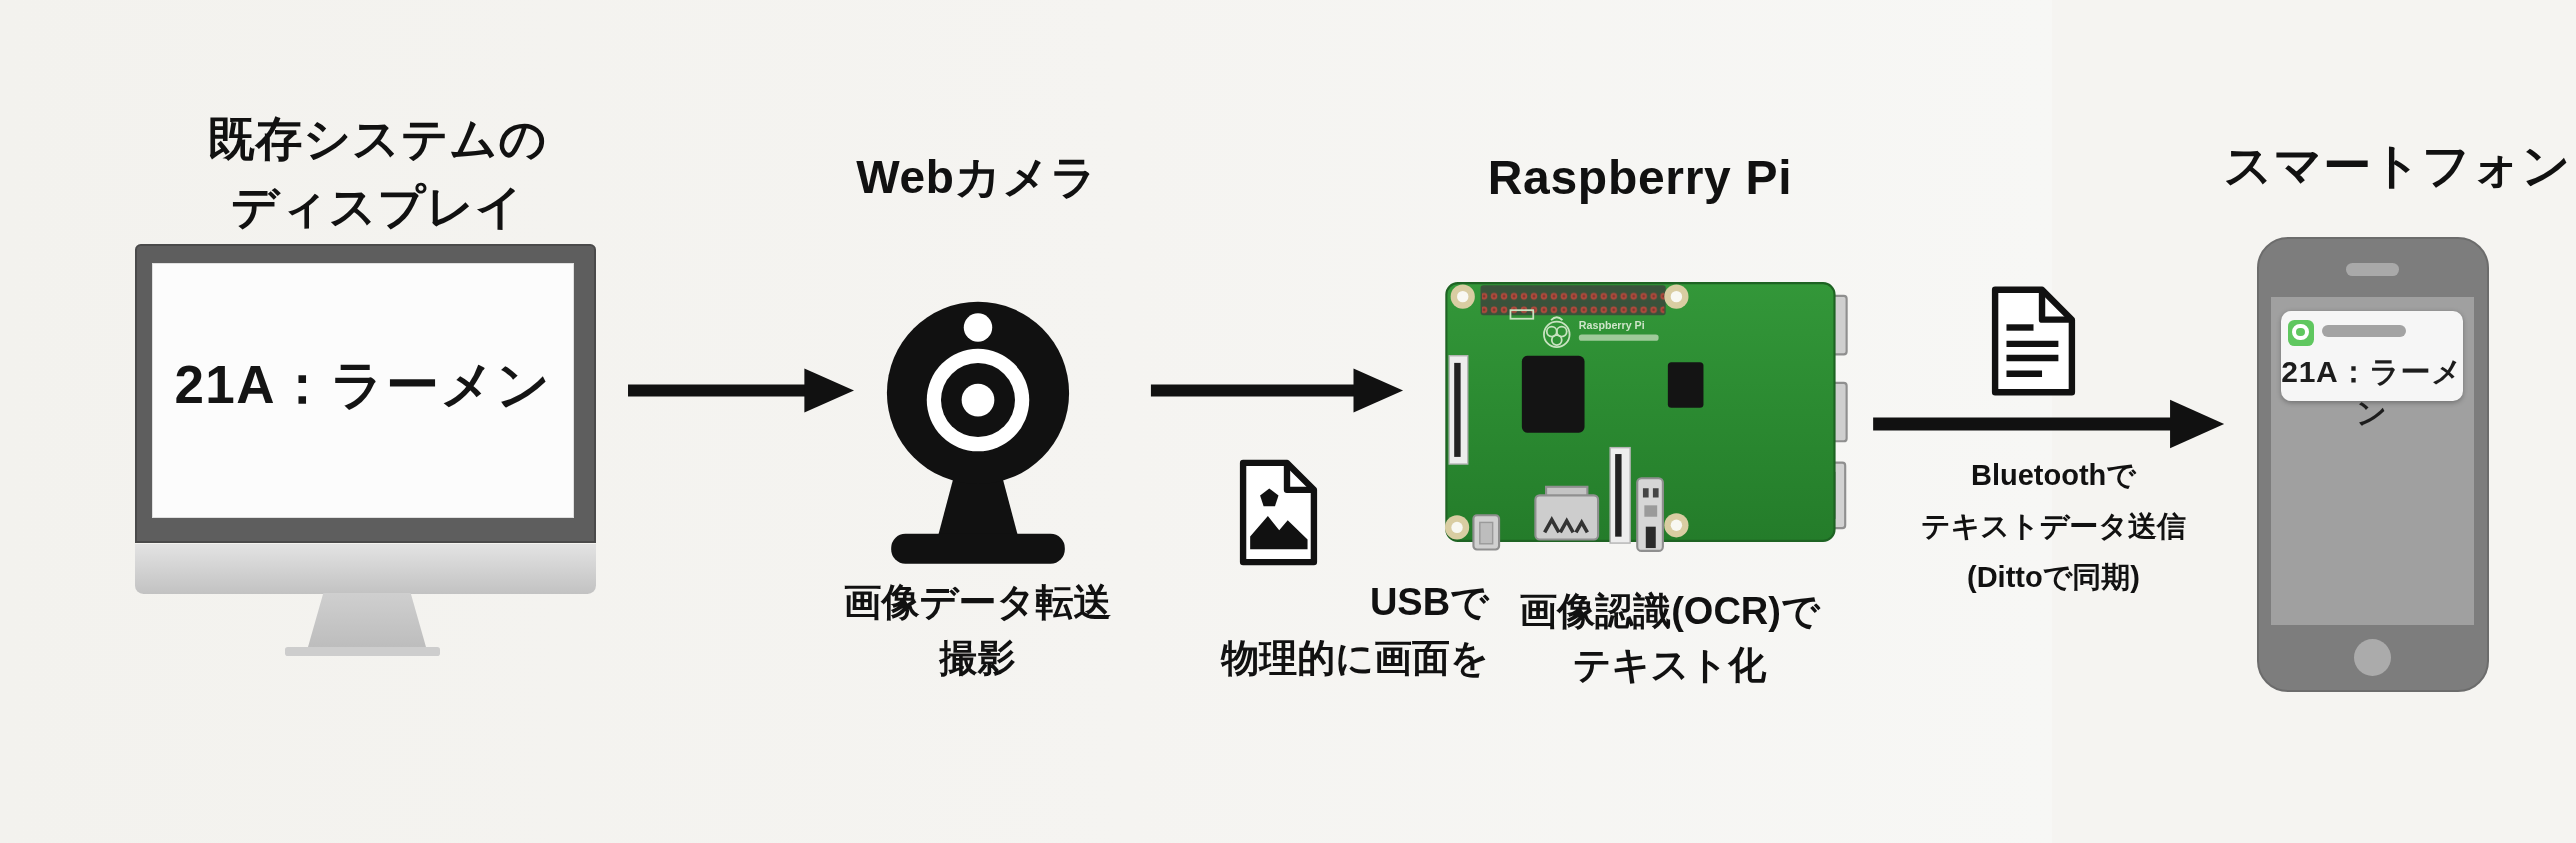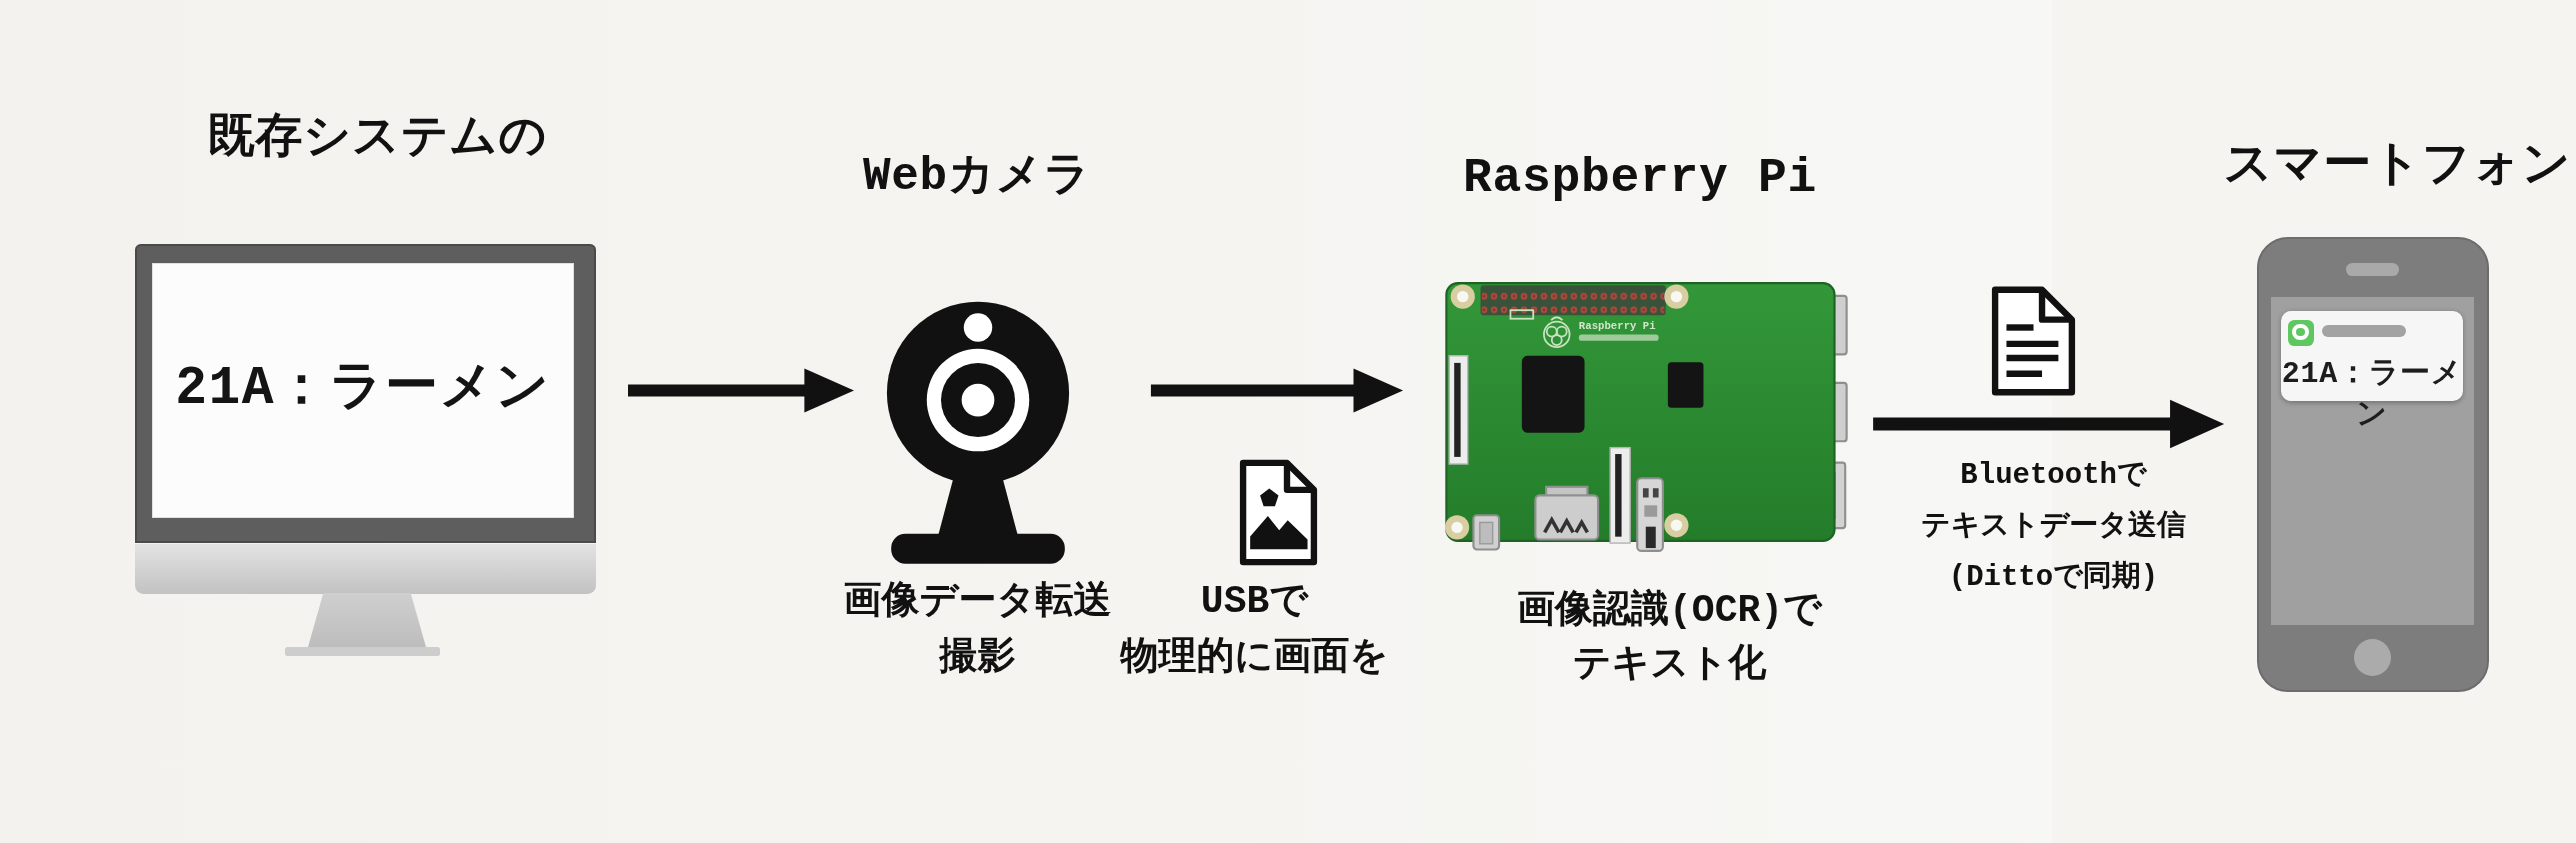--- a/index.html
+++ b/index.html
@@ -5,21 +5,20 @@
   html,body{margin:0;padding:0;}
   body{
     width:2576px;height:843px;overflow:hidden;
     background:#f5f4f1;
     font-family:"Liberation Sans","DejaVu Sans",sans-serif;
   }
   #stage{
     position:relative;width:2052px;height:843px;
     background:linear-gradient(90deg,#f3f2ee 0%,#f5f4f1 55%,#f7f7f5 100%);
     color:#111;
-    font-family:Liberation Mono, monospace;
   }
   .abs{position:absolute;}
   .label{
     font-weight:700;text-align:center;color:#111;
     letter-spacing:0.7px;line-height:1.3;
   }
   .title{font-size:47px;line-height:68px;}
   .title-latin{font-size:48px;}
   .caption{font-size:38px;line-height:56px;font-weight:700;text-align:center;}
   
@@ -93,20 +92,21 @@
   }
   svg{display:block;}
 </style>
 </head>
 <body>
 
 <div id="stage">
 
   <div class="abs label title" style="left:164px;top:105px;width:427px;">
     <div>既存システムの</div>
+    <div>ディスプレイ</div>
   </div>
 
   <div>
     <div class="abs monitor-frame"></div>
     <div class="abs monitor-screen">
       <span class="monitor-screen-text">21A：ラーメン</span>
     </div>
     <div class="abs monitor-chin"></div>
     <div class="abs monitor-neck"></div>
     <div class="abs monitor-base"></div>
@@ -139,21 +139,21 @@
     <polygon points="289,5 359,36 289,67" fill="#111"></polygon>
   </svg>
 
   <svg class="abs" style="left:1236px;top:459px;" width="85" height="107" viewBox="0 0 120 150">
     <path d="M10,5 H72 L110,43 V145 H10 Z" fill="#fff" stroke="#111" stroke-width="9" stroke-linejoin="round"></path>
     <path d="M72,5 V43 H110" fill="none" stroke="#111" stroke-width="9" stroke-linejoin="round"></path>
     <path d="M34,51 l13,-10 13,10 -5,15 h-16 z" fill="#111"></path>
     <path d="M20,127 V109 L45,80 L61,100 L73,86 L101,113 V127 Z" fill="#111"></path>
   </svg>
 
-  <div class="abs caption" style="left:1080px;top:574px;width:349px;">
+  <div class="abs caption" style="left:1140px;top:574px;width:349px;text-align:right;">
     <div>USBで</div>
     <div>物理的に画面を</div>
   </div>
 
   <div class="abs label title-latin" style="left:1462px;top:147px;width:356px;font-weight:700;text-align:center;">Raspberry Pi</div>
 
   <svg class="abs" style="left:1439px;top:276px;" width="410" height="292" viewBox="0 0 575 410">
     <defs>
       <linearGradient id="pcb" x1="0" y1="0" x2="0" y2="1">
         <stop offset="0" stop-color="#339739"></stop>

